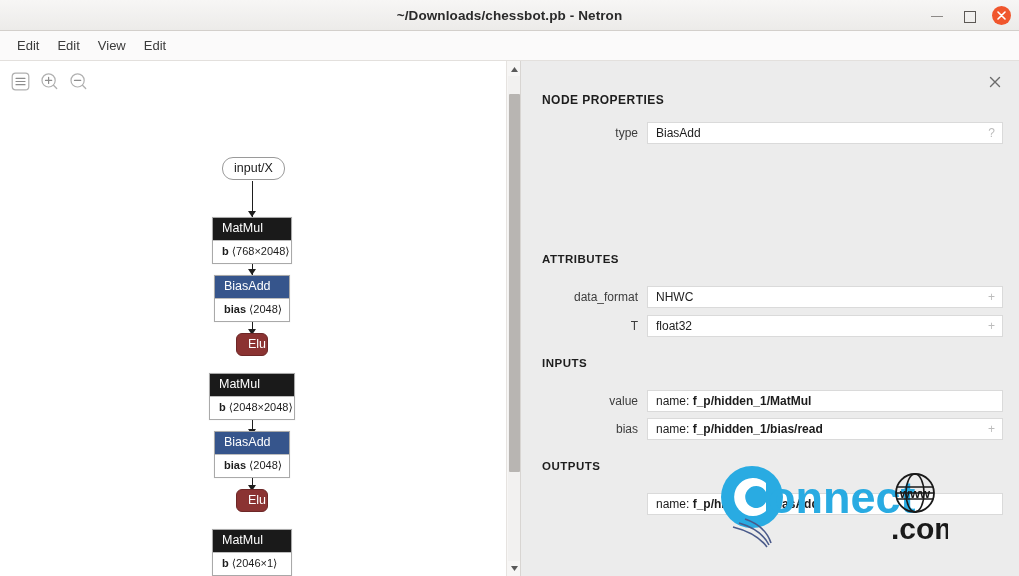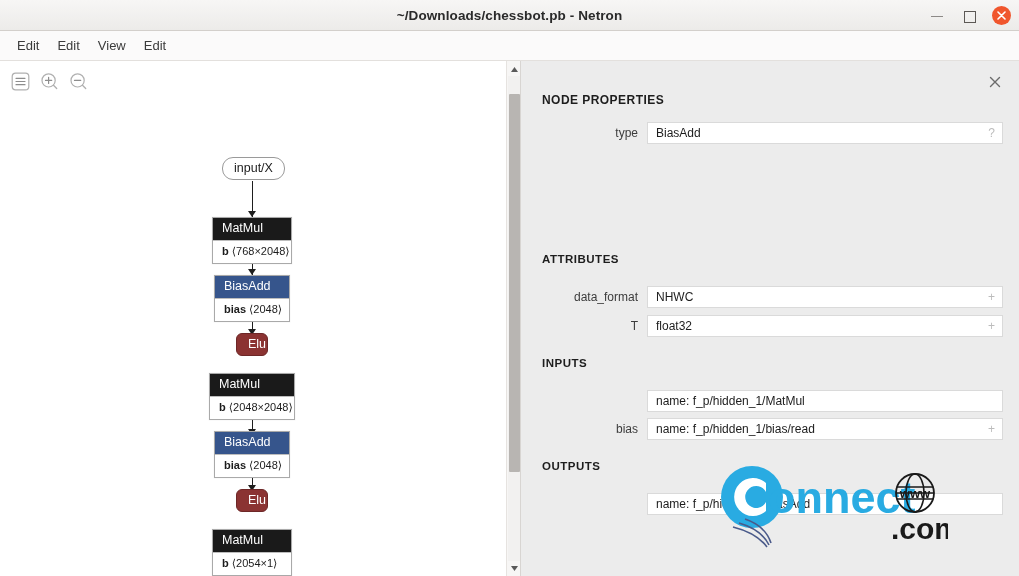--- a/index.html
+++ b/index.html
@@ -220,21 +220,21 @@
     background: #fff;
     border: 1px solid #dadada;
     font-size: 12px;
     color: #1c1c1c;
     line-height: 20px;
     padding: 0 20px 0 8px;
     white-space: nowrap;
     overflow: hidden;
   }
   .row-field .pfx { font-weight: normal; }
-  .row-field .val { font-weight: normal; margin-top: 38px; }
+  .row-field .val { font-weight: bold; margin-top: 38px; }
   .row-adorn {
     position: absolute; right: 7px; top: 0;
     height: 22px; line-height: 21px;
     font-size: 12px; color: #bcbcbc;
   }
 
   
   .logo {
     position: absolute;
     left: 719px; top: 463px;
@@ -356,21 +356,21 @@
         </div>
       </div>
 
       <div class="chip" style="left:236px; top:428px; width:32px;">
         <span>Elu</span>
       </div>
 
       <div class="node" style="left:212px; top:468px; width:80px;">
         <div class="node-head head-black">MatMul</div>
         <div class="node-body">
-          <b>b</b><span class="shape">⟨2054×1⟩</span>
+          <b>b</b><span class="shape">⟨2046×1⟩</span>
         </div>
       </div>
 
     </div>
   </div>
 
   <div class="vscroll">
     <div class="vs-arrow vs-up">
       <svg width="9" height="7" viewBox="0 0 9 7">
         <path d="M4.5 1 L8 6 L1 6 Z" fill="#5a5a5a"></path>
@@ -422,20 +422,21 @@
       <div class="row-label">T</div>
       <div class="row-field">
         <span>float32</span>
         <span class="row-adorn">+</span>
       </div>
     </div>
 
     <div class="section-title" style="top:296px;">INPUTS</div>
 
     <div class="row" style="top:329px;">
+      <div class="row-label">value</div>
       <div class="row-field">
         <span class="pfx">name:</span>
         <span class="val">f_p/hidden_1/MatMul</span>
       </div>
     </div>
 
     <div class="row" style="top:357px;">
       <div class="row-label">bias</div>
       <div class="row-field">
         <span class="pfx">name:</span>

